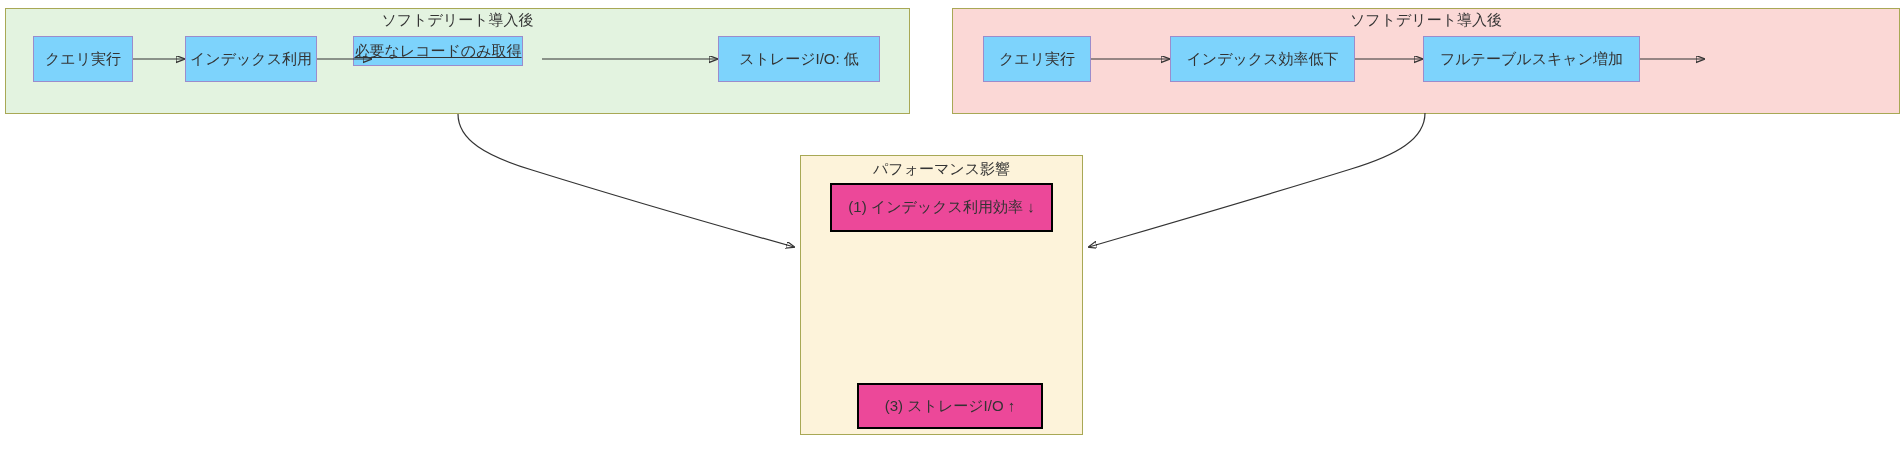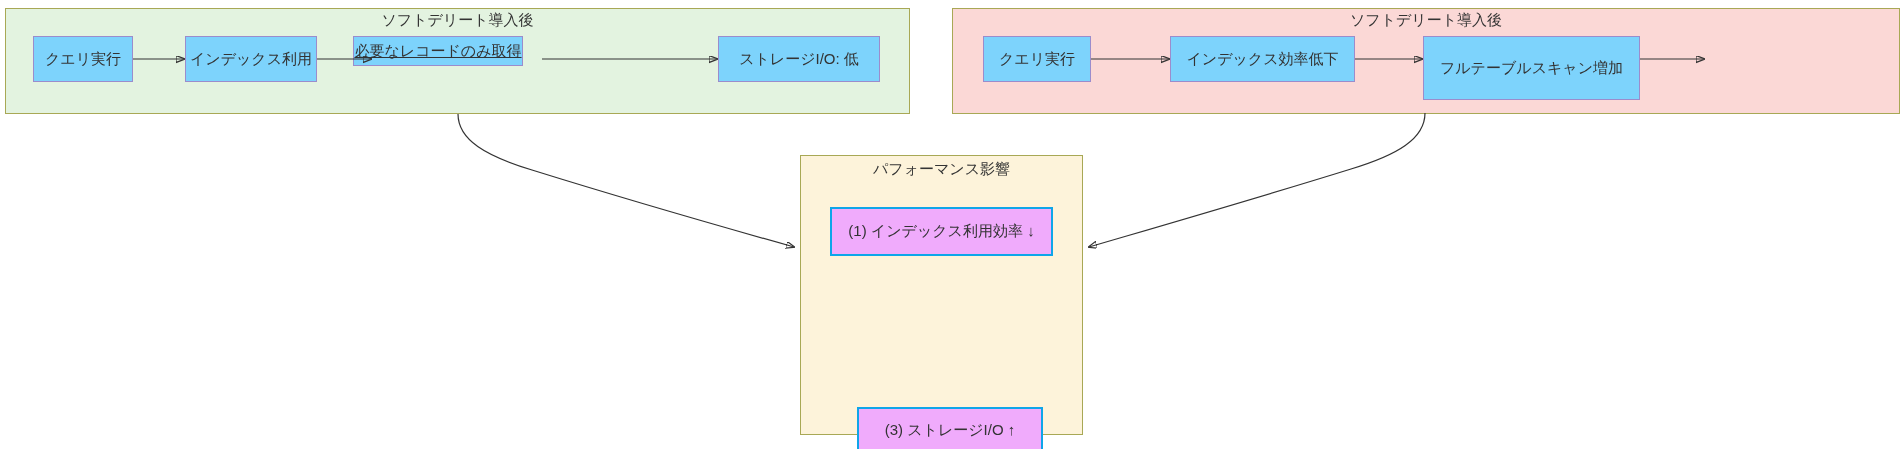--- a/index.html
+++ b/index.html
@@ -37,23 +37,22 @@
     border: 1px solid #9b8ccc;
     display: flex;
     align-items: center;
     justify-content: center;
     font-size: 15px;
     color: #333333;
     white-space: nowrap;
   }
 
   .node.pink {
-    background: #f0abfc;
-    border: 2px solid #0ea5e9;
-    margin-top: 24px;
+    background: #ec4899;
+    border: 2px solid #000000;
   }
 
   svg.edges {
     position: absolute;
     left: 0; top: 0;
     width: 1904px;
     height: 449px;
     pointer-events: none;
   }
   svg.edges path, svg.edges line {
@@ -73,21 +72,21 @@
   <div class="node" style="left:33px;  top:36px; width:100px; height:46px;">クエリ実行</div>
   <div class="node" style="left:185px; top:36px; width:132px; height:46px;">インデックス利用</div>
   <div class="node" style="left:353px; top:36px; width:170px; height:30px;text-decoration:underline;">必要なレコードのみ取得</div>
   <div class="node" style="left:718px; top:36px; width:162px; height:46px;text-align:right;">ストレージI/O: 低</div>
 
   <div class="group-box after" style="left:952px; top:8px; width:948px; height:106px;"></div>
   <div class="group-title" style="left:952px; top:11px; width:948px;">ソフトデリート導入後</div>
 
   <div class="node" style="left:983px;  top:36px; width:108px; height:46px;">クエリ実行</div>
   <div class="node" style="left:1170px; top:36px; width:185px; height:46px;">インデックス効率低下</div>
-  <div class="node" style="left:1423px; top:36px; width:217px; height:64px;">フルテーブルスキャン増加</div>
+  <div class="node" style="left:1423px; top:36px; width:217px; height:46px;">フルテーブルスキャン増加</div>
 
   <div class="group-box impact" style="left:800px; top:155px; width:283px; height:280px;"></div>
   <div class="group-title" style="left:800px; top:160px; width:283px;">パフォーマンス影響</div>
 
   <div class="node pink" style="left:830px; top:183px; width:223px; height:49px;">(1) インデックス利用効率 ↓</div>
   <div class="node pink" style="left:857px; top:383px; width:186px; height:46px;">(3) ストレージI/O ↑</div>
 
   <svg class="edges" viewBox="0 0 1904 449">
     <defs>
       <marker id="arrow" markerWidth="9" markerHeight="8" refX="8" refY="3.5" orient="auto" markerUnits="userSpaceOnUse">

